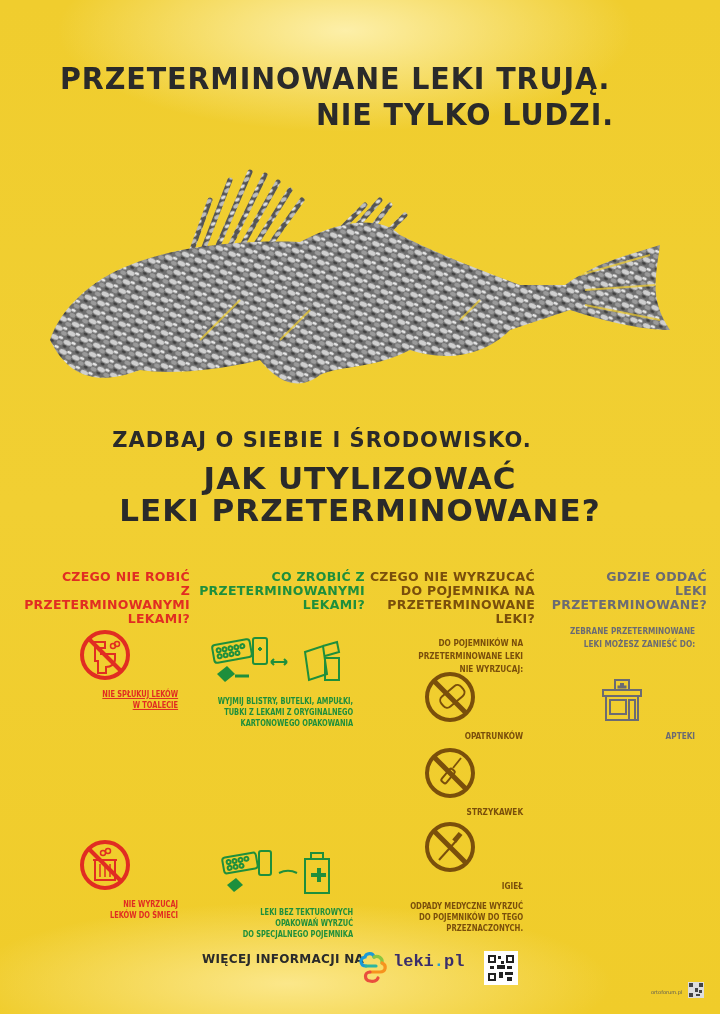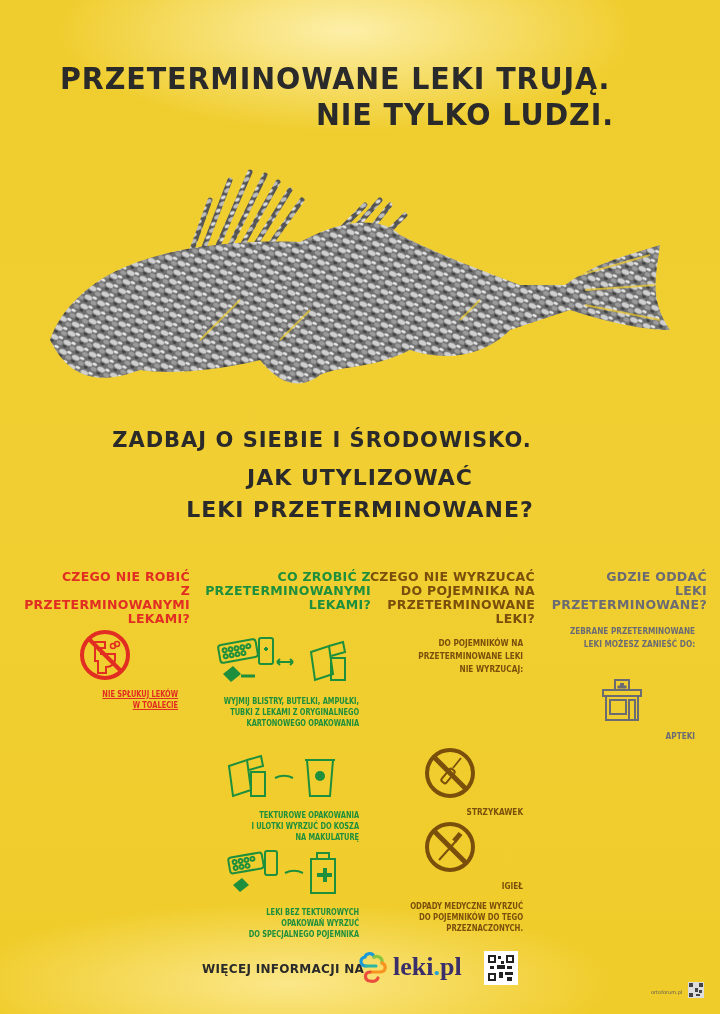--- a/index.html
+++ b/index.html
@@ -26,41 +26,41 @@
   }
   .headline {
     position: absolute; left: 0; width: 720px; top: 60px;
   }
   .headline .l1 { position: absolute; left: 60px; top: 0; font-size: 31px; transform: scaleX(0.92); transform-origin: left; white-space: nowrap; }
   .headline .l2 { position: absolute; left: 316px; top: 36px; font-size: 31px; transform: scaleX(0.92); transform-origin: left; white-space: nowrap; }
 
   .fish { position: absolute; left: 40px; top: 160px; width: 660px; height: 240px; }
 
   .sub1 { position: absolute; top: 428px; left: 0; width: 644px; text-align: center; font-size: 21px; }
-  .sub2 { position: absolute; top: 462px; left: 0; width: 720px; text-align: center; font-size: 22px; line-height: 32px; }
+  .sub2 { position: absolute; top: 462px; left: 0; width: 720px; text-align: center; font-size: 31px; line-height: 32px; }
 
   .col { position: absolute; top: 570px; text-align: right; font-family: "DejaVu Sans", sans-serif; }
   .col-title { font-weight: bold; font-size: 12.5px; line-height: 14px; text-transform: uppercase; letter-spacing: 0.3px; }
   .cap {
     font-family: "DejaVu Sans Condensed", "DejaVu Sans", sans-serif;
     font-weight: bold; font-size: 8.6px; line-height: 11px; text-transform: uppercase;
     transform: scaleX(0.86); transform-origin: center;
   }
   .col1 { left: 20px; width: 170px; color: #e12d22; }
-  .col2 { left: 201px; width: 170px; color: #1e8f3c; }
+  .col2 { left: 195px; width: 170px; color: #1e8f3c; }
   .col3 { left: 365px; width: 170px; color: #7a4f0b; }
   .col4 { left: 537px; width: 170px; color: #6b6b73; }
 
   .item { position: absolute; left: 0; width: 100%; }
   .icon { display: block; margin: 0 auto; }
 
   .footer { position: absolute; top: 950px; left: 0; width: 720px; height: 40px; }
-  .more { position: absolute; left: 202px; top: 12px; font-size: 12px; font-weight: bold; color: #2a2a2a; letter-spacing: 0.3px; }
+  .more { position: absolute; left: 202px; top: 2px; font-size: 12px; font-weight: bold; color: #2a2a2a; letter-spacing: 0.3px; }
   .logo { position: absolute; left: 358px; top: 2px; width: 30px; height: 32px; }
-  .logo-text { position: absolute; left: 393px; top: 2px; font-size: 26px; font-weight: bold; color: #3a2e6b; font-family: Liberation Serif, serif; }
+  .logo-text { position: absolute; left: 393px; top: 2px; font-size: 17px; font-weight: bold; color: #3a2e6b; font-family: Liberation Mono, monospace; }
   .logo-text .dot { color: #22a0d8; }
   .qr { position: absolute; left: 484px; top: 1px; width: 34px; height: 34px; background: #fff; padding: 3px; }
   .qr-small { position: absolute; left: 688px; top: 982px; width: 16px; height: 16px; }
   .credit { position: absolute; left: 651px; top: 989px; font-size: 5px; color: #555; }
 </style>
 </head>
 <body>
 
 <div class="poster">
 
@@ -132,20 +132,37 @@
         <circle cx="39" cy="16" r="2.5" fill="none" stroke="#e12d22" stroke-width="1.5"></circle>
         <line x1="11" y1="11" x2="43" y2="43" stroke="#e12d22" stroke-width="4"></line>
       </svg>
       <div class="cap" style="margin-top:7px;">
         <div>NIE SPŁUKUJ LEKÓW</div>
         <div>W TOALECIE</div>
       </div>
     </div>
 
 
+    <div class="item" style="top:268px;">
+      <svg class="icon" width="54" height="54" viewBox="0 0 54 54">
+        <circle cx="27" cy="27" r="23" fill="none" stroke="#e12d22" stroke-width="4"></circle>
+        <rect x="17" y="22" width="20" height="20" fill="none" stroke="#e12d22" stroke-width="2"></rect>
+        <line x1="15" y1="22" x2="39" y2="22" stroke="#e12d22" stroke-width="2"></line>
+        <line x1="22" y1="26" x2="22" y2="39" stroke="#e12d22" stroke-width="1.5"></line>
+        <line x1="27" y1="26" x2="27" y2="39" stroke="#e12d22" stroke-width="1.5"></line>
+        <line x1="32" y1="26" x2="32" y2="39" stroke="#e12d22" stroke-width="1.5"></line>
+        <circle cx="25" cy="15" r="2.5" fill="none" stroke="#e12d22" stroke-width="1.5"></circle>
+        <circle cx="30" cy="13" r="2.5" fill="none" stroke="#e12d22" stroke-width="1.5"></circle>
+        <line x1="11" y1="11" x2="43" y2="43" stroke="#e12d22" stroke-width="4"></line>
+      </svg>
+      <div class="cap" style="margin-top:7px;">
+        <div>NIE WYRZUCAJ</div>
+        <div>LEKÓW DO ŚMIECI</div>
+      </div>
+    </div>
   </div>
 
   <div class="col col2" style="height:380px;">
     <div class="col-title">
       <div>CO ZROBIĆ Z</div>
       <div>PRZETERMINOWANYMI</div>
       <div>LEKAMI?</div>
     </div>
 
     <div class="item" style="top:62px;">
@@ -173,38 +190,20 @@
         <path d="M12 42 l10 -8 l8 8 l-10 8 z" fill="#1e8f3c"></path>
         <path d="M30 44 h14" stroke="#1e8f3c" stroke-width="3"></path>
       </svg>
       <div class="cap" style="margin-top:6px;">
         <div>WYJMIJ BLISTRY, BUTELKI, AMPUŁKI,</div>
         <div>TUBKI Z LEKAMI Z ORYGINALNEGO</div>
         <div>KARTONOWEGO OPAKOWANIA</div>
       </div>
     </div>
 
-    <div class="item" style="top:178px;">
-      <svg class="icon" width="130" height="56" viewBox="0 0 130 56">
-        <g fill="none" stroke="#1e8f3c" stroke-width="2">
-          <path d="M8 18 l18 -6 l4 30 l-18 6 z"></path>
-          <path d="M26 12 l14 -4 l2 10 l-14 4"></path>
-          <rect x="30" y="24" width="14" height="24"></rect>
-          <path d="M54 30 c6 -3 12 -3 18 0"></path>
-          <path d="M86 12 h26 l-3 36 h-20 z"></path>
-          <line x1="84" y1="12" x2="114" y2="12"></line>
-        </g>
-        <circle cx="99" cy="28" r="5" fill="#1e8f3c"></circle>
-      </svg>
-      <div class="cap" style="margin-top:6px;">
-        <div>TEKTUROWE OPAKOWANIA</div>
-        <div>I ULOTKI WYRZUĆ DO KOSZA</div>
-        <div>NA MAKULATURĘ</div>
-      </div>
-    </div>
 
     <div class="item" style="top:275px;">
       <svg class="icon" width="130" height="56" viewBox="0 0 130 56">
         <g fill="none" stroke="#1e8f3c" stroke-width="2">
           <rect x="8" y="10" width="34" height="16" rx="3" transform="rotate(-10 25 18)"></rect>
           <g transform="rotate(-10 25 18)">
             <circle cx="14" cy="15" r="2"></circle>
               <circle cx="20" cy="15" r="2"></circle>
               <circle cx="26" cy="15" r="2"></circle>
               <circle cx="32" cy="15" r="2"></circle>
@@ -233,20 +232,30 @@
       <div>CZEGO NIE WYRZUCAĆ</div>
       <div>DO POJEMNIKA NA</div>
       <div>PRZETERMINOWANE LEKI?</div>
     </div>
     <div class="cap" style="margin-top:10px; font-size:9.5px; line-height:13px;">
       <div>DO POJEMNIKÓW NA</div>
       <div>PRZETERMINOWANE LEKI</div>
       <div>NIE WYRZUCAJ:</div>
     </div>
 
+    <div class="item" style="top:100px;">
+      <svg class="icon" width="54" height="54" viewBox="0 0 54 54">
+        <circle cx="27" cy="27" r="23" fill="none" stroke="#7a4f0b" stroke-width="4"></circle>
+        <rect x="16" y="20" width="26" height="13" rx="5" transform="rotate(-40 29 26)" fill="none" stroke="#7a4f0b" stroke-width="2"></rect>
+        <line x1="11" y1="11" x2="43" y2="43" stroke="#7a4f0b" stroke-width="5"></line>
+      </svg>
+      <div class="cap" style="margin-top:6px; font-size:9.5px;">
+        <div>OPATRUNKÓW</div>
+      </div>
+    </div>
 
     <div class="item" style="top:176px;">
       <svg class="icon" width="54" height="54" viewBox="0 0 54 54">
         <circle cx="27" cy="27" r="23" fill="none" stroke="#7a4f0b" stroke-width="4"></circle>
         <rect x="22" y="22" width="6" height="16" rx="2" transform="rotate(40 25 30)" fill="none" stroke="#7a4f0b" stroke-width="2"></rect>
         <line x1="30" y1="22" x2="38" y2="12" stroke="#7a4f0b" stroke-width="1.8"></line>
         <line x1="11" y1="11" x2="43" y2="43" stroke="#7a4f0b" stroke-width="5"></line>
       </svg>
       <div class="cap" style="margin-top:6px; font-size:9.5px;">
         <div>STRZYKAWEK</div>

